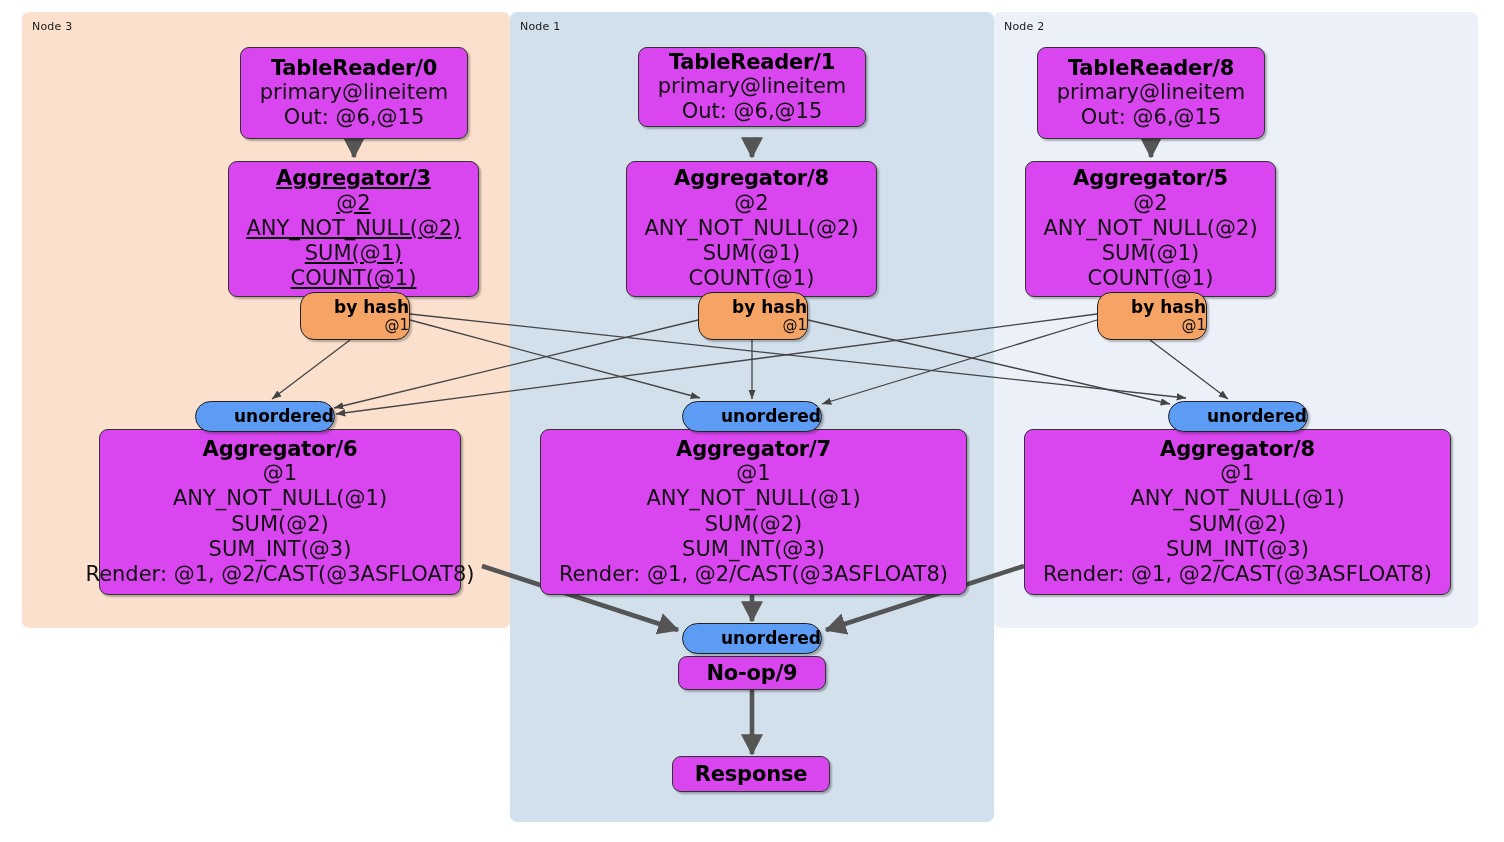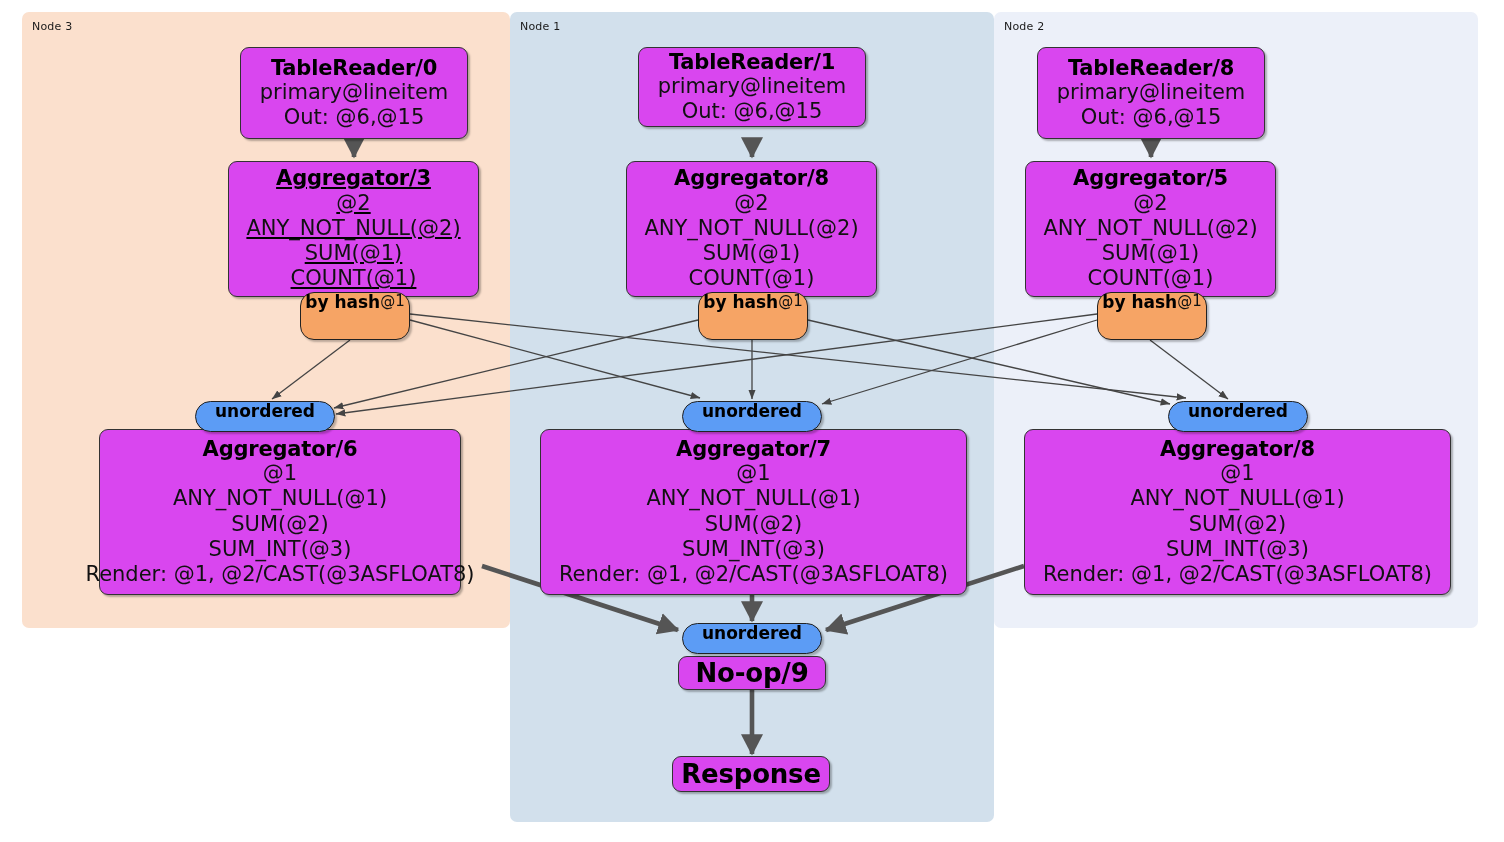--- a/index.html
+++ b/index.html
@@ -18,26 +18,26 @@
 
   
   .box{position:absolute;background:#d946ef;border:1.6px solid #333333;
        border-radius:9px;box-sizing:border-box;text-align:center;
        box-shadow:2px 2px 2px rgba(0,0,0,.28);
        display:flex;flex-direction:column;justify-content:center;
        align-items:center;padding:3px 6px;}
   .box .ttl{font-weight:bold;font-size:21px;color:#000;line-height:1.16;
             letter-spacing:-.2px;white-space:nowrap;}
   .box .ln{font-size:21px;color:#111;line-height:1.2;white-space:nowrap;}
-  .box.small .ttl{font-size:26px;}
+  .box.small .ttl{font-size:21px;}
 
   
   .pill{position:absolute;box-sizing:border-box;border:1.6px solid #222;
-        display:flex;flex-direction:row;justify-content:center;
-        align-items:flex-start;text-align:center;
+        display:flex;flex-direction:column;justify-content:center;
+        align-items:flex-end;text-align:center;
         box-shadow:2px 2px 2px rgba(0,0,0,.25);}
   .pill .pl{font-weight:bold;font-size:17px;color:#000;line-height:1.1;
             white-space:nowrap;}
   .pill .ps{font-size:15px;color:#111;line-height:1.1;white-space:nowrap;}
 </style>
 </head>
 <body>
 
 <div id="stage">
 

